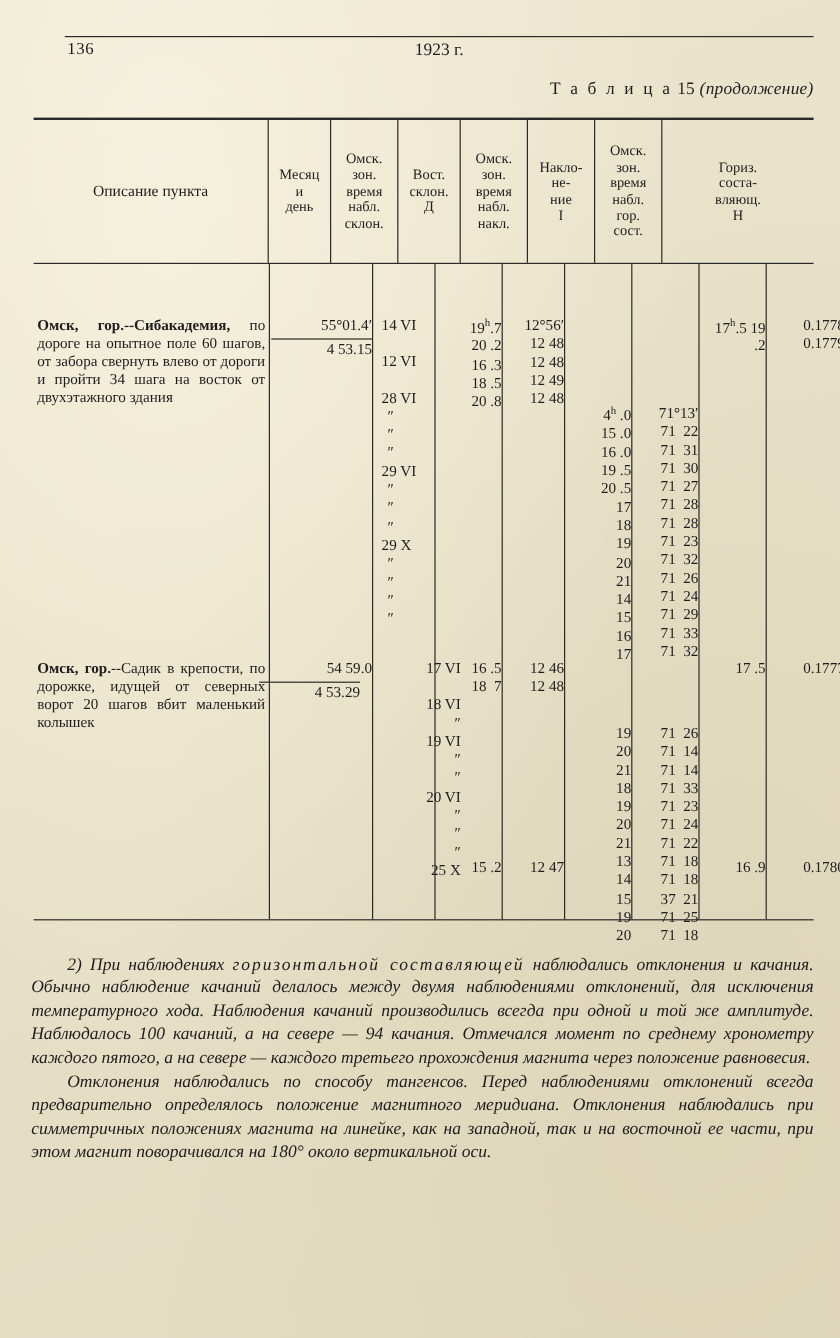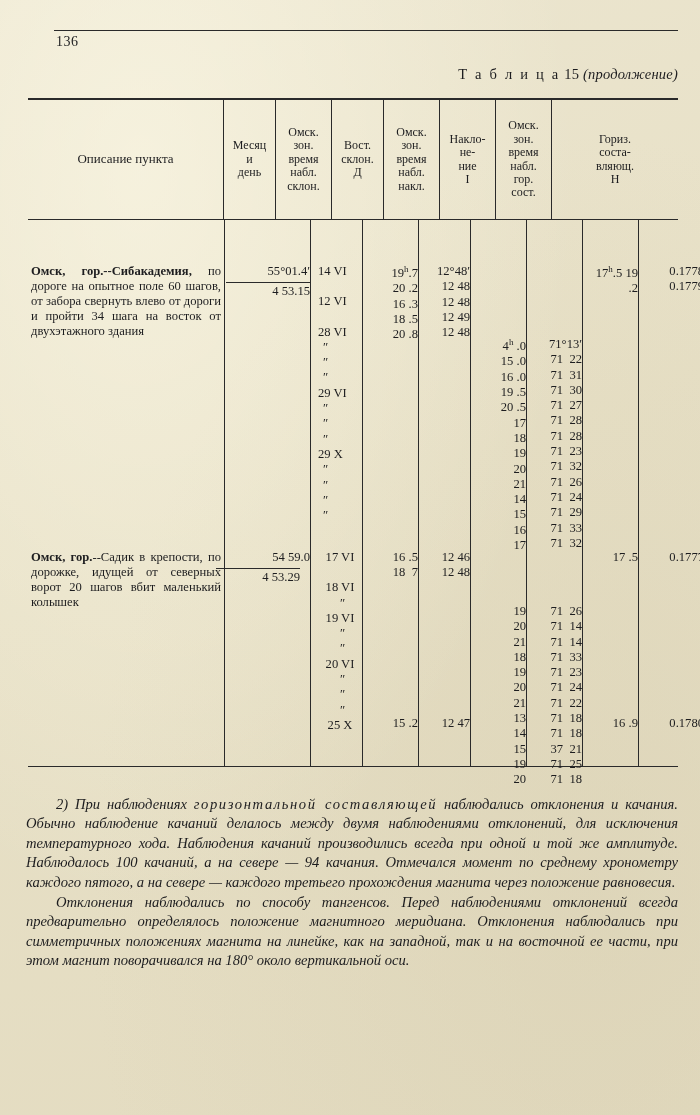--- a/index.html
+++ b/index.html
@@ -186,20 +186,21 @@
   .sp1 { letter-spacing: 1.6px; }
 </style>
 </head>
 <body>
 
 <div class="page">
 
   <div class="runhead">
     <div class="rule-top"></div>
     <div class="folio">136</div>
+    <div class="runtitle">1923 г.</div>
   </div>
 
   <div class="tbl-caption">
     <span class="sp">Т а б л и ц а</span>
     <span>15</span>
     <i>(продолжение)</i>
   </div>
 
   <div class="tbl">
 
@@ -296,21 +297,21 @@
 
         <div class="col" style="left:336px;top:44px;width:54px">
           <div>19<sup>h</sup>.7</div>
           <div>20 .2</div>
           <div>16 .3</div>
           <div>18 .5</div>
           <div>20 .8</div>
         </div>
 
         <div class="col" style="left:392px;top:44px;width:50px">
-          <div>12°48′</div>
+          <div>12°56′</div>
           <div>12 48</div>
           <div>12 48</div>
           <div>12 49</div>
           <div>12 48</div>
         </div>
 
         <div class="col" style="left:444px;top:117px;width:54px">
           <div>4<sup>h</sup> .0</div>
           <div>15 .0</div>
           <div>16 .0</div>
@@ -353,21 +354,21 @@
           <div>0.1778</div>
           <div>0.1779</div>
         </div>
 
         <div class="desc" style="top:330px">
           <b>Омск, гор.</b><span>--Садик в крепости, по дорожке, идущей от северных ворот 20 шагов вбит маленький колышек</span>
         </div>
         <div class="col" style="left:198px;top:330px;width:84px">54  59.0</div>
         <div class="col" style="left:188px;top:348px;width:84px;border-top:1.1px solid #2a2a2a;padding-top:1px">4  53.29</div>
 
-        <div class="col" style="left:284px;top:330px;width:50px;text-align:center;padding-left:3px">
+        <div class="col" style="left:284px;top:330px;width:50px;text-align:right;padding-left:22px">
           <div>17 VI</div>
           <div style="height:15px"></div>
           <div>18 VI</div>
           <div style="padding-left:5px">″</div>
           <div>19 VI</div>
           <div style="padding-left:5px">″</div>
           <div style="padding-left:5px">″</div>
           <div>20 VI</div>
           <div style="padding-left:5px">″</div>
           <div style="padding-left:5px">″</div>

